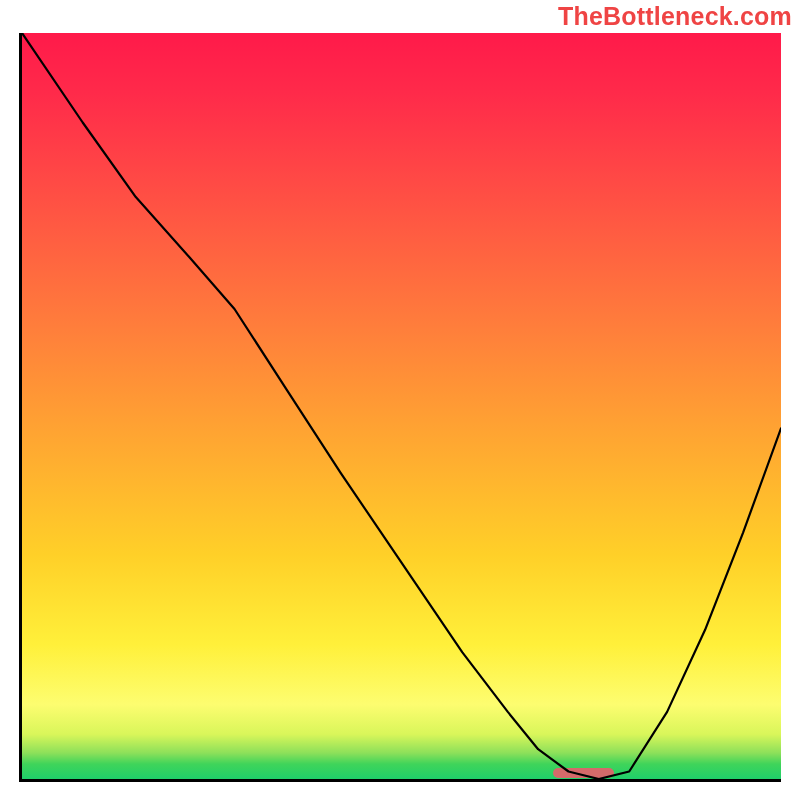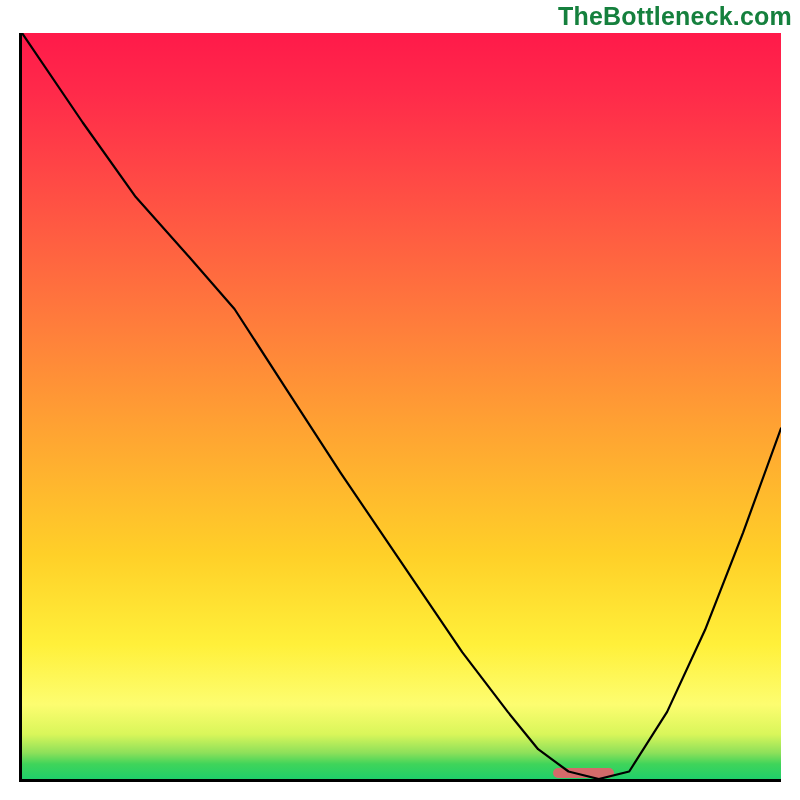--- a/index.html
+++ b/index.html
@@ -14,21 +14,21 @@
     position: relative;
     width: 800px;
     height: 800px;
   }
   .watermark {
     position: absolute;
     top: 2px;
     right: 8px;
     font-size: 25px;
     font-weight: 600;
-    color: #15803d;
+    color: #ef4444;
     letter-spacing: 0.2px;
   }
   .plot-wrap {
     position: absolute;
     left: 19px;
     top: 33px;
     width: 762px;
     height: 749px;
     border-left: 3px solid #000;
     border-bottom: 3px solid #000;

